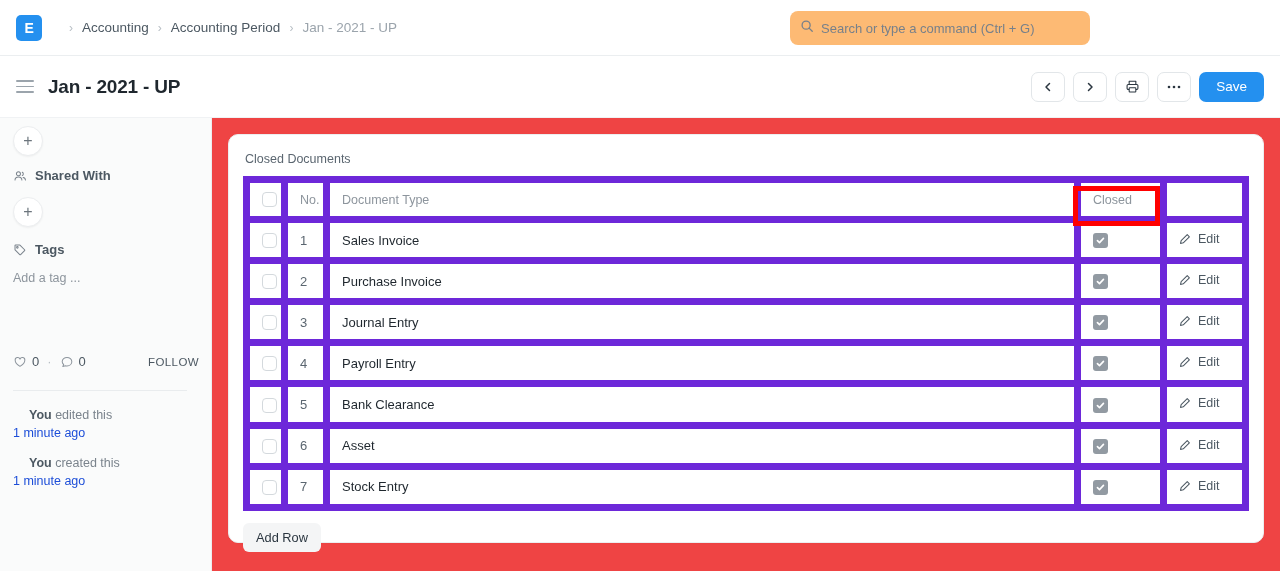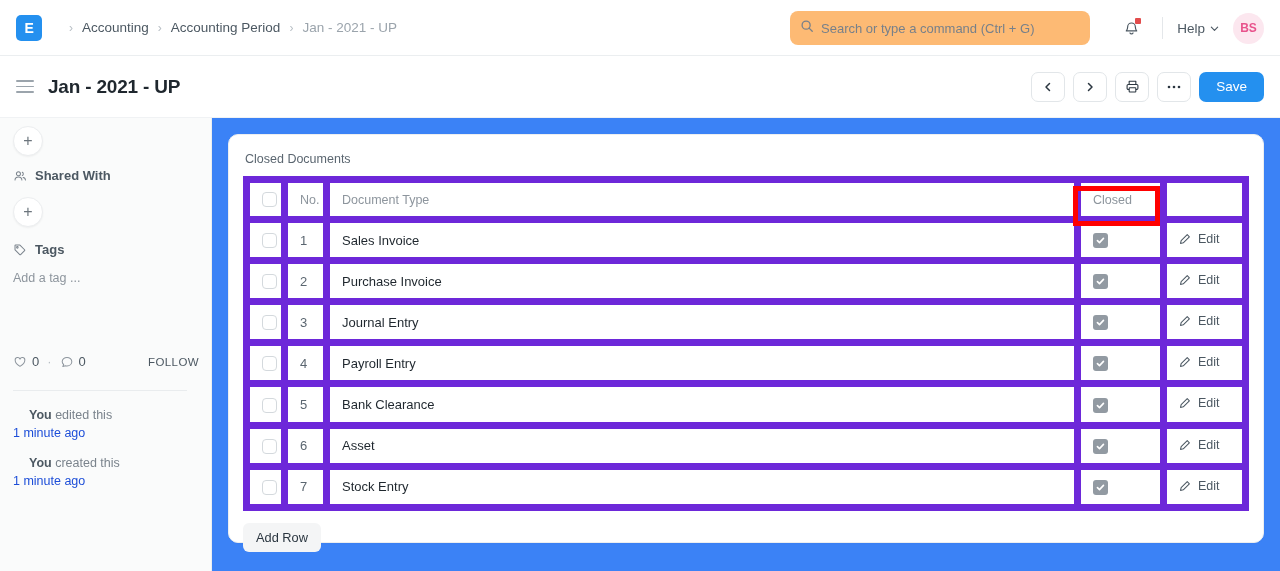--- a/index.html
+++ b/index.html
@@ -210,21 +210,21 @@
   .activity { position: absolute; left: 13px; width: 190px; font-size: 12.5px; }
   .act-1 { top: 290px; }
   .act-2 { top: 338px; }
   .activity .who { font-weight: bold; color: #4c5862; margin-left: 16px; }
   .activity .what { color: #7a838c; }
   .activity .when { color: #1d4ed8; margin-top: 4px; }
 
   
   .content {
     flex: 1;
-    background: #3b82f6;
+    background: #ef4444;
     padding: 16px;
     overflow: hidden;
   }
   .card {
     background: #fff;
     border: 1px solid #eceef0;
     border-radius: 10px;
     padding: 12px 14px 18px 14px;
     height: 409px;
     box-shadow: 0 1px 2px rgba(0,0,0,0.02);
@@ -325,37 +325,20 @@
     <div class="search-wrap">
       <span>
         <svg width="14" height="14" viewBox="0 0 16 16" fill="none" stroke="#77808a" stroke-width="1.5">
           <circle cx="7" cy="7" r="4.6"></circle>
             <line x1="10.4" y1="10.4" x2="14" y2="14" stroke-linecap="round"></line>
         </svg>
       </span>
       <input class="search-input" type="text" placeholder="Search or type a command (Ctrl + G)" style="">
     </div>
 
-    <div class="nav-right">
-      <div class="bell-btn">
-        <svg width="17" height="17" viewBox="0 0 20 20" fill="none" stroke="#4c5862" stroke-width="1.4">
-          <path d="M5.5 8a4.5 4.5 0 1 1 9 0c0 3 1 4.2 1.6 4.9H3.9C4.5 12.2 5.5 11 5.5 8z" stroke-linejoin="round"></path>
-          <path d="M8.2 15.2a2 2 0 0 0 3.6 0" stroke-linecap="round"></path>
-        </svg>
-        <span class="bell-dot"></span>
-      </div>
-      <div class="nav-divider"></div>
-      <div class="help-btn">
-        <span>Help</span>
-        <svg width="9" height="9" viewBox="0 0 10 10" fill="none" stroke="#4c5862" stroke-width="1.3">
-          <path d="M1.5 3.5 L5 7 L8.5 3.5" stroke-linecap="round" stroke-linejoin="round"></path>
-        </svg>
-      </div>
-      <div class="avatar">BS</div>
-    </div>
   </div>
 
   <div class="page-head">
     <div class="menu-icon">
       <span></span>
         <span></span>
         <span></span>
     </div>
     <div class="page-title">Jan - 2021 - UP</div>
 

